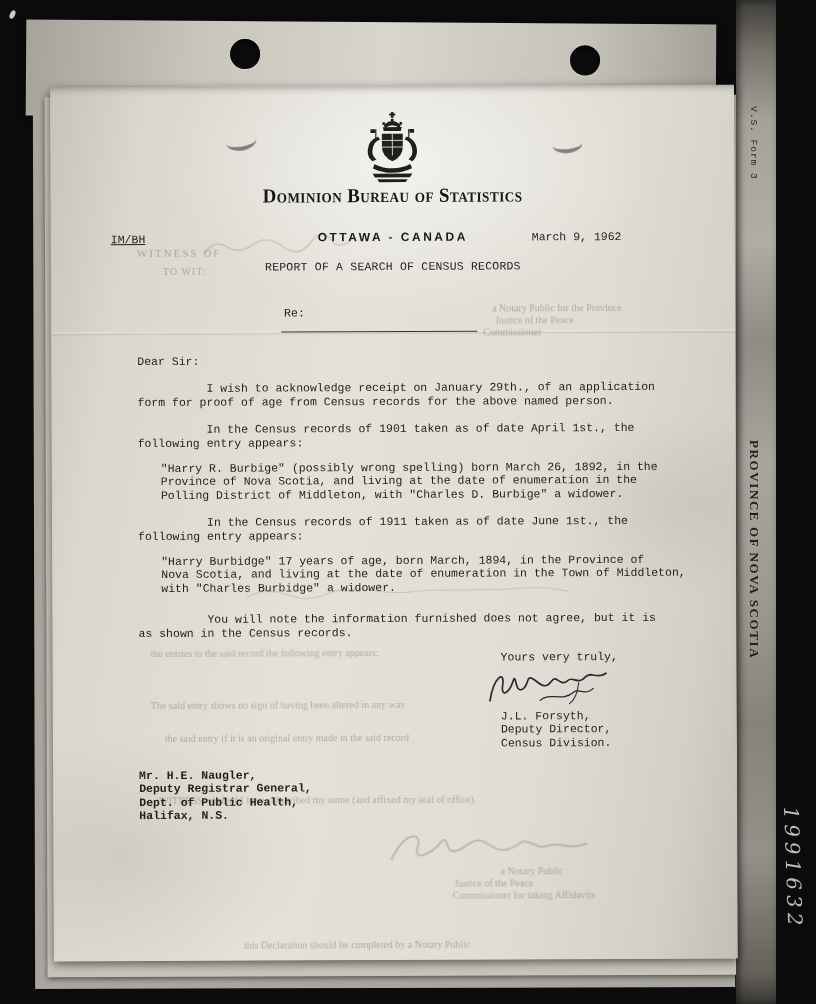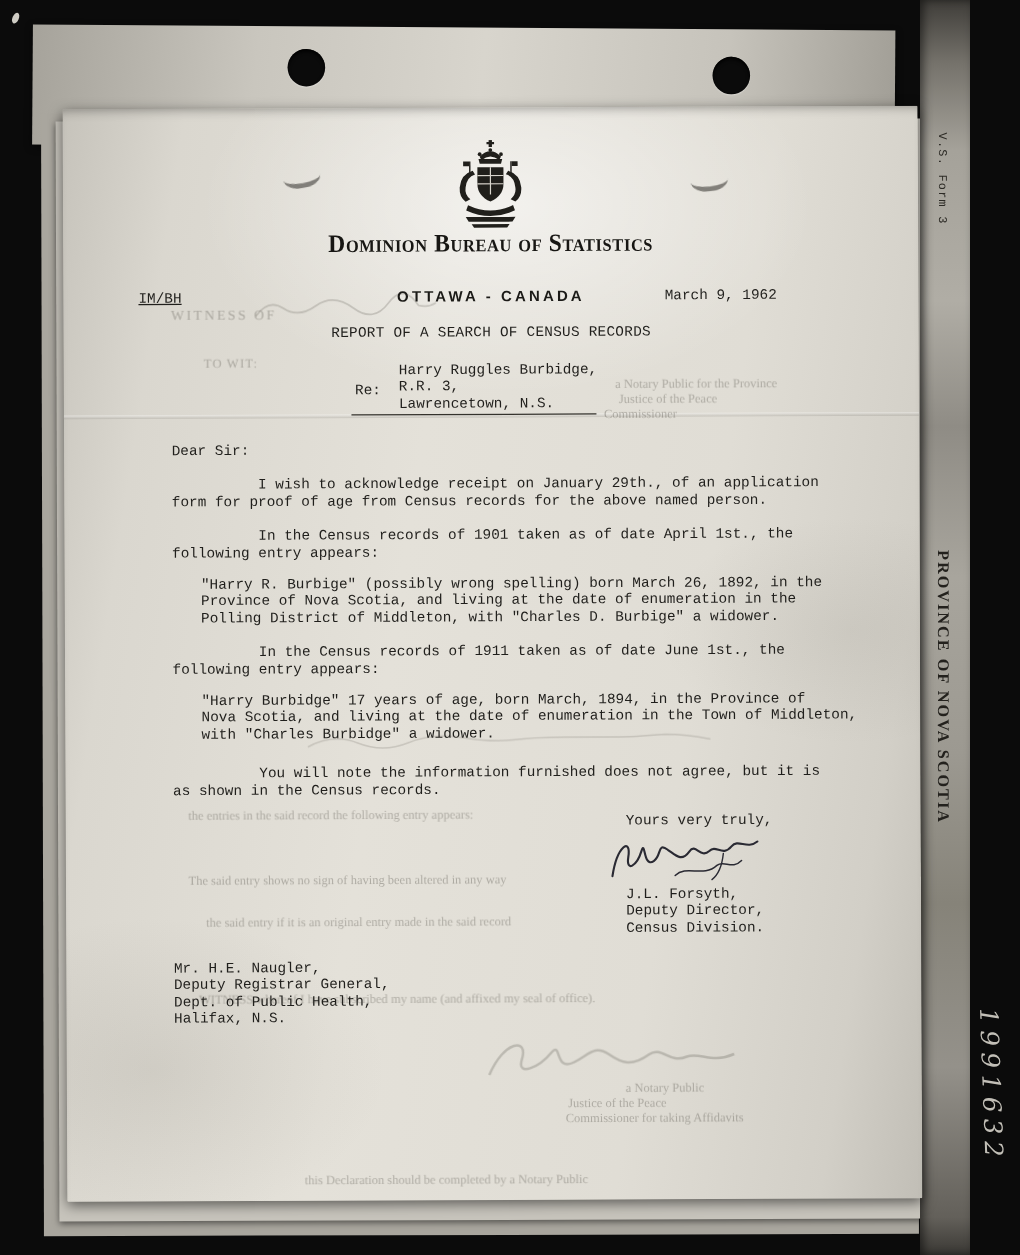--- a/index.html
+++ b/index.html
@@ -56,21 +56,21 @@
     background:linear-gradient(180deg, rgba(255,255,255,.38), rgba(96,93,85,.20)); }
   .crescent { position:absolute; width:30px; height:14px; border-radius:50%;
     border-bottom:4px solid rgba(30,28,24,.5); filter:blur(.5px); }
   .crescent-left { left:176px; top:46px; transform:rotate(-10deg); }
   .crescent-right { left:502px; top:50px; transform:rotate(-6deg); }
 
   
   .ghost { position:absolute; font-family:"Liberation Serif", serif; font-size:10px;
     color:#5f5c54; opacity:.4; filter:blur(.35px); white-space:nowrap; }
   .g-province { left:86px; top:160px; font-size:11px; letter-spacing:2px; }
-  .g-towit    { left:112px; top:198px; letter-spacing:1px;text-align:right; }
+  .g-towit    { left:112px; top:178px; letter-spacing:1px;text-align:right; }
   .g-notary-top  { left:441px; top:216px; }
   .g-justice-top { left:444px; top:228px; }
   .g-comm-top    { left:432px; top:240px; }
   .g-entries  { left:98px;  top:560px; }
   .g-altered  { left:98px;  top:612px; }
   .g-original { left:112px; top:645px; }
   .g-witness  { left:106px; top:707px; }
   .g-notary-bot  { left:419px; top:779px;margin-left:28px; }
   .g-justice-bot { left:401px; top:791px; }
   .g-comm-bot    { left:399px; top:803px; }
@@ -98,21 +98,21 @@
   .re-underline { position:absolute; left:-3px; top:41px; width:196px; height:1px; background:#34322c; }
 
   .letter-body { position:absolute; left:86px; top:268px; width:584px; }
   .para { margin-top:14px; }
   .quote { margin-top:12px; margin-left:23px; }
   .para-last { margin-top:18px; }
 
   .closing { position:absolute; left:448px; top:565px; }
   .signature-svg { position:absolute; left:430px; top:576px; width:136px; height:46px; }
   .sig-block { position:absolute; left:448px; top:624px; }
-  .recipient { position:absolute; left:86px; top:682px; }
+  .recipient { position:absolute; left:86px; top:682px;font-weight:bold; }
 </style>
 </head>
 <body>
 
 <div class="scene">
 
   <div class="speck"></div>
 
   <div class="backing-sheet">
     <div class="punch-hole hole-left"></div>
@@ -185,25 +185,20 @@
       </g>
     </svg>
     <div class="org-name">Dominion Bureau of Statistics</div>
     <div class="ref-code typed">IM/BH</div>
     <div class="org-location">OTTAWA - CANADA</div>
     <div class="date-line typed">March 9, 1962</div>
     <div class="report-title typed">REPORT OF A SEARCH OF CENSUS RECORDS</div>
 
     <div class="re-block">
       <span class="re-label">Re:</span>
-      <div class="re-lines">
-        <div>Harry Ruggles Burbidge,</div>
-        <div>R.R. 3,</div>
-        <div>Lawrencetown, N.S.</div>
-      </div>
       <div class="re-underline"></div>
     </div>
 
     <div class="letter-body">
       <div class="typed">Dear Sir:</div>
       <div class="typed para">          I wish to acknowledge receipt on January 29th., of an application
 form for proof of age from Census records for the above named person.</div>
       <div class="typed para">          In the Census records of 1901 taken as of date April 1st., the
 following entry appears:</div>
       <div class="typed quote">"Harry R. Burbige" (possibly wrong spelling) born March 26, 1892, in the

